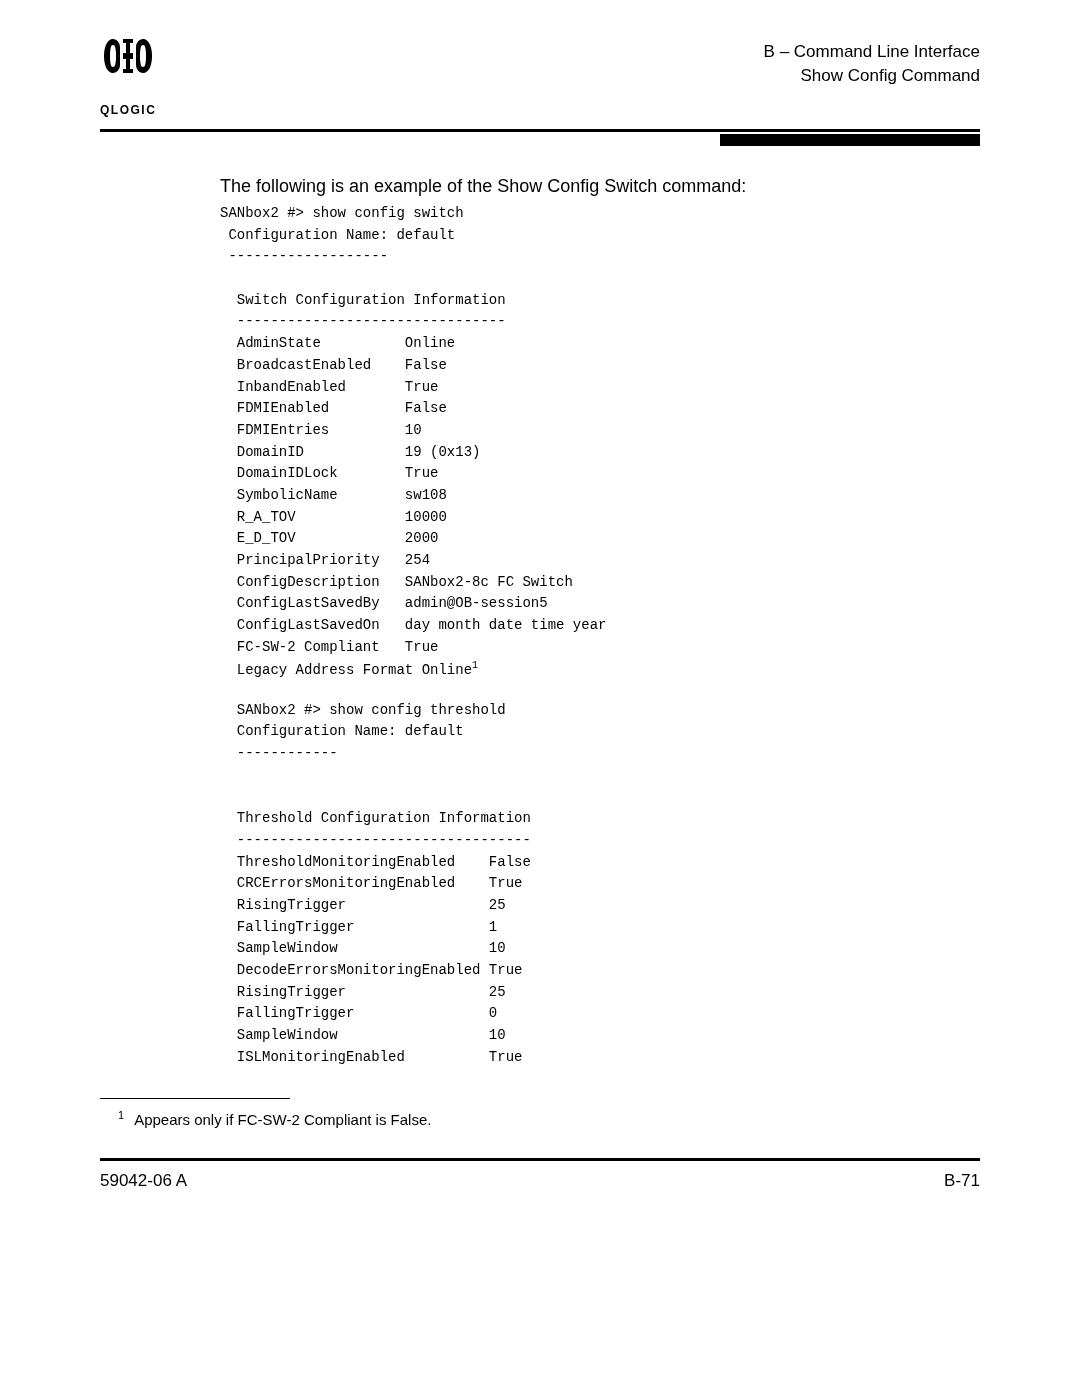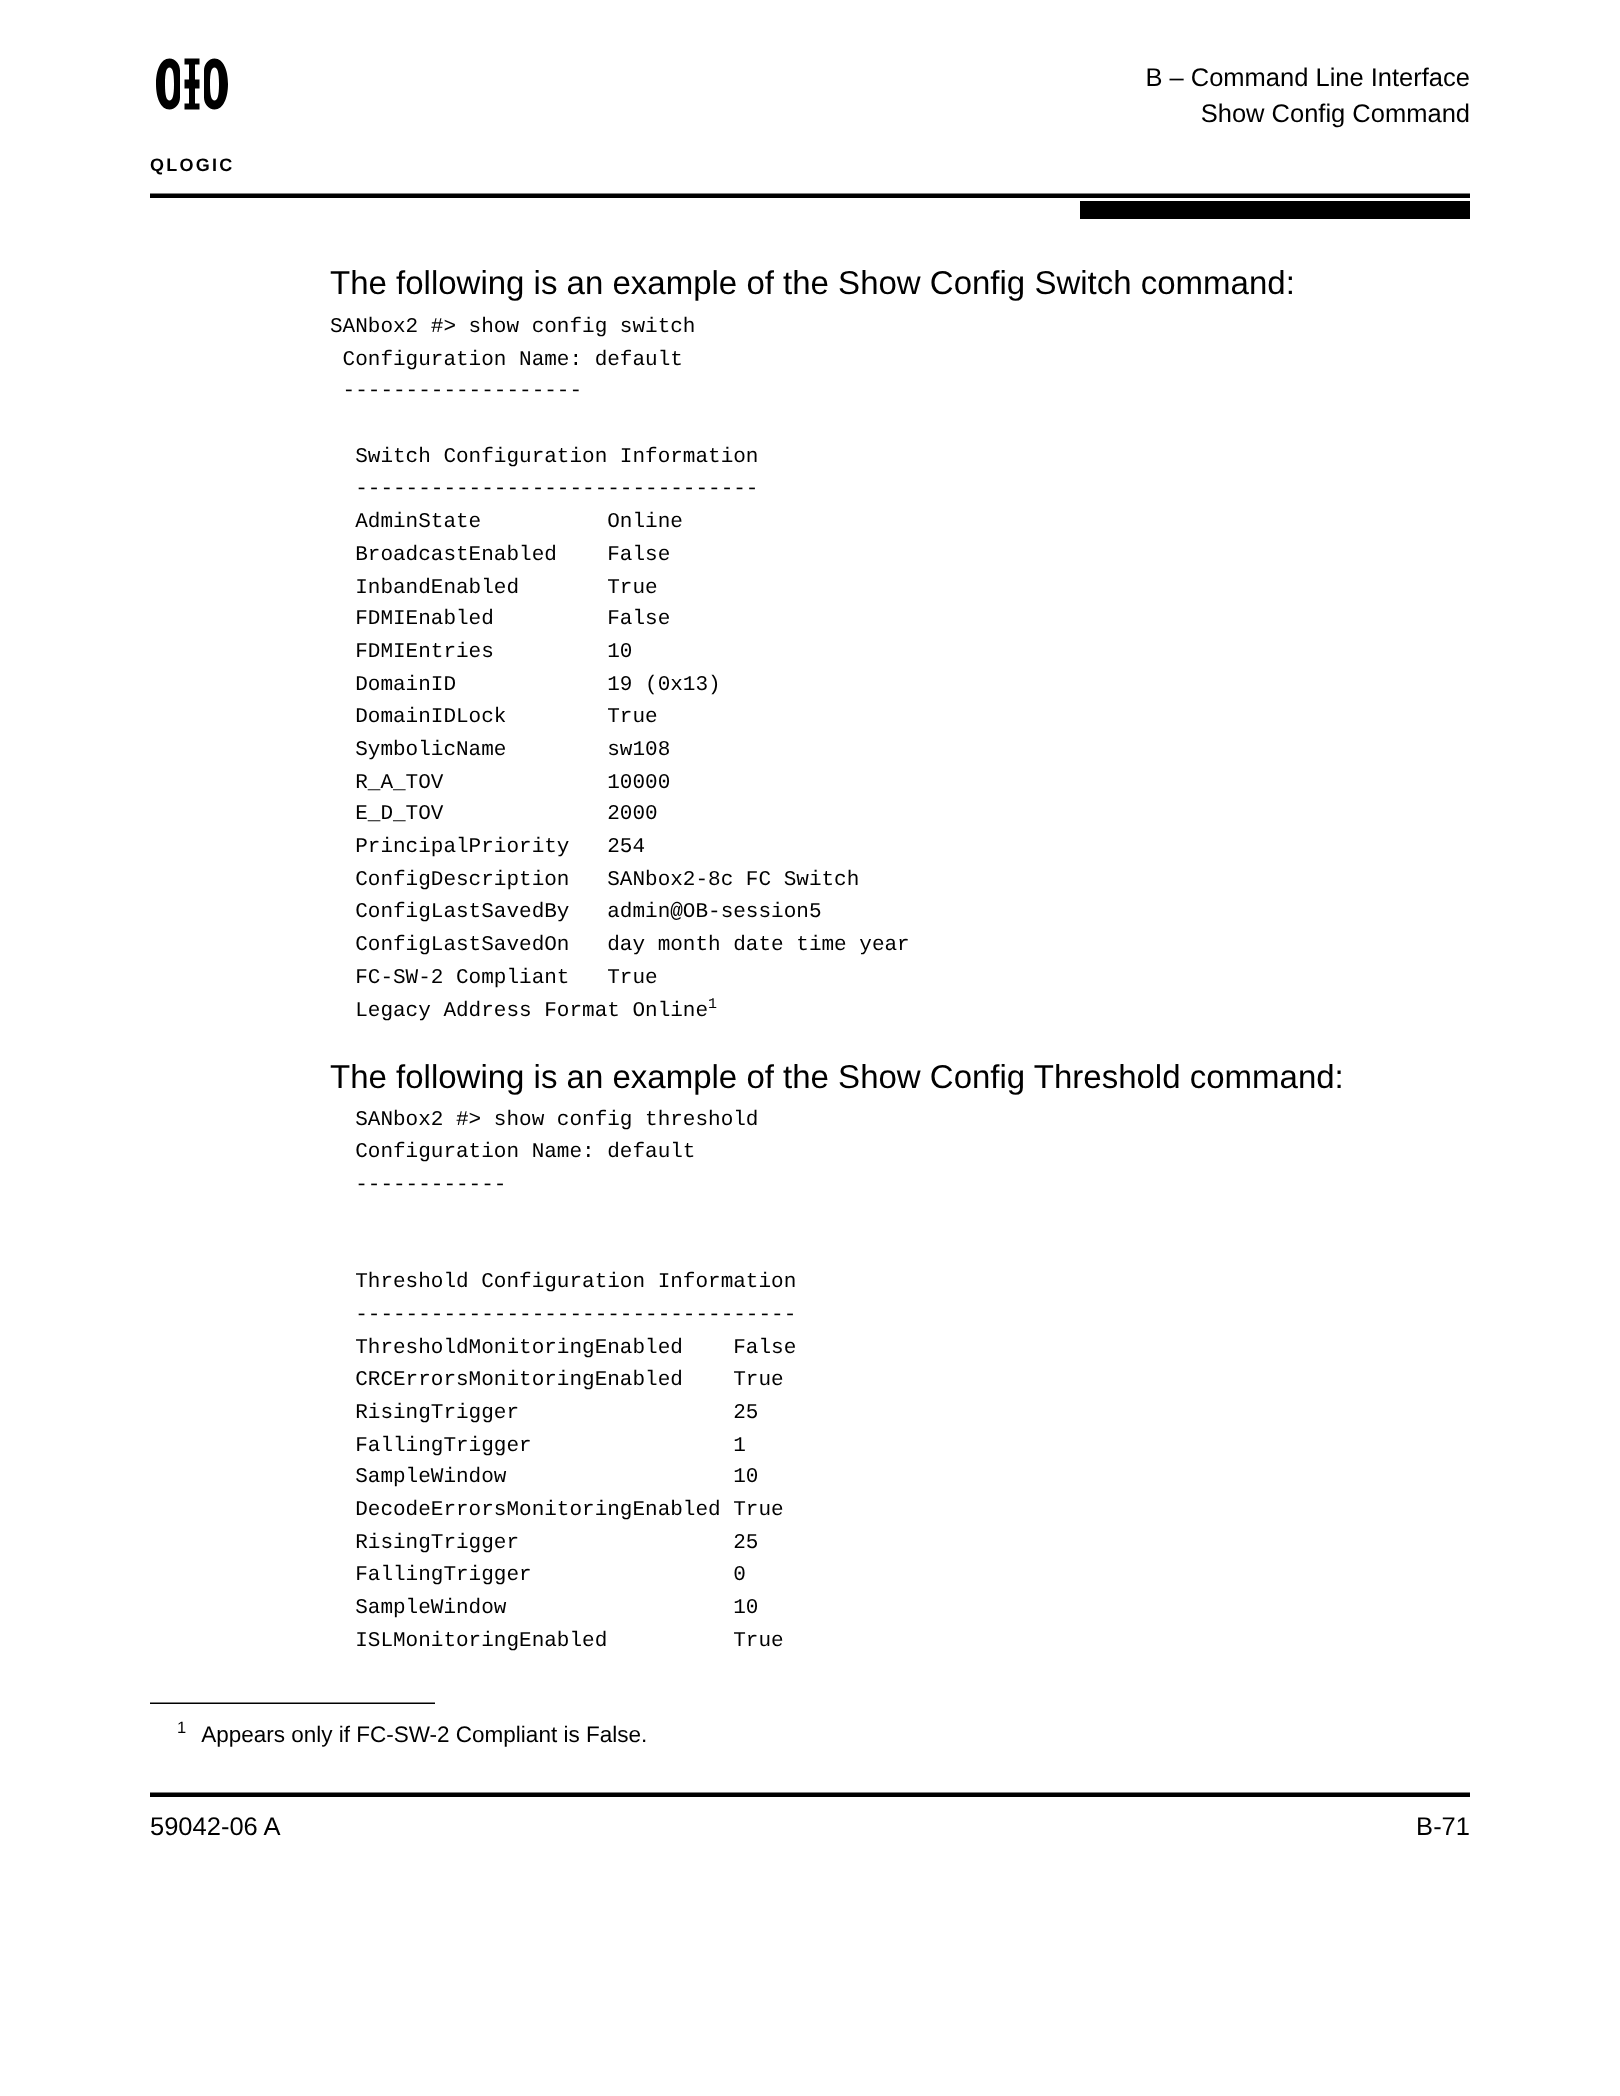--- a/index.html
+++ b/index.html
@@ -51,21 +51,21 @@
     }
     .accent-bar {
       background: #000;
       width: 260px;
       height: 12px;
     }
     .content {
       padding-left: 120px;
     }
     .intro {
-      font-size: 22px;
+      font-size: 18px;
       margin-bottom: 6px;
     }
     pre.code {
       font-family: "Courier New", Courier, monospace;
       font-size: 14px;
       line-height: 1.55;
       white-space: pre;
       margin-bottom: 18px;
     }
     .footnote-rule {
@@ -137,21 +137,20 @@
   SymbolicName        sw108
   R_A_TOV             10000
   E_D_TOV             2000
   PrincipalPriority   254
   ConfigDescription   SANbox2-8c FC Switch
   ConfigLastSavedBy   admin@OB-session5
   ConfigLastSavedOn   day month date time year
   FC-SW-2 Compliant   True
 <span>  Legacy Address Format Online</span><span class="sup-inline">1</span></pre>
 
-  <div class="intro">The following is an example of the Show Config Threshold command:</div>
   <pre class="code" id="code2">  SANbox2 #&gt; show config threshold
   Configuration Name: default
   ------------
 
 
   Threshold Configuration Information
   -----------------------------------
   ThresholdMonitoringEnabled    False
   CRCErrorsMonitoringEnabled    True
   RisingTrigger                 25

